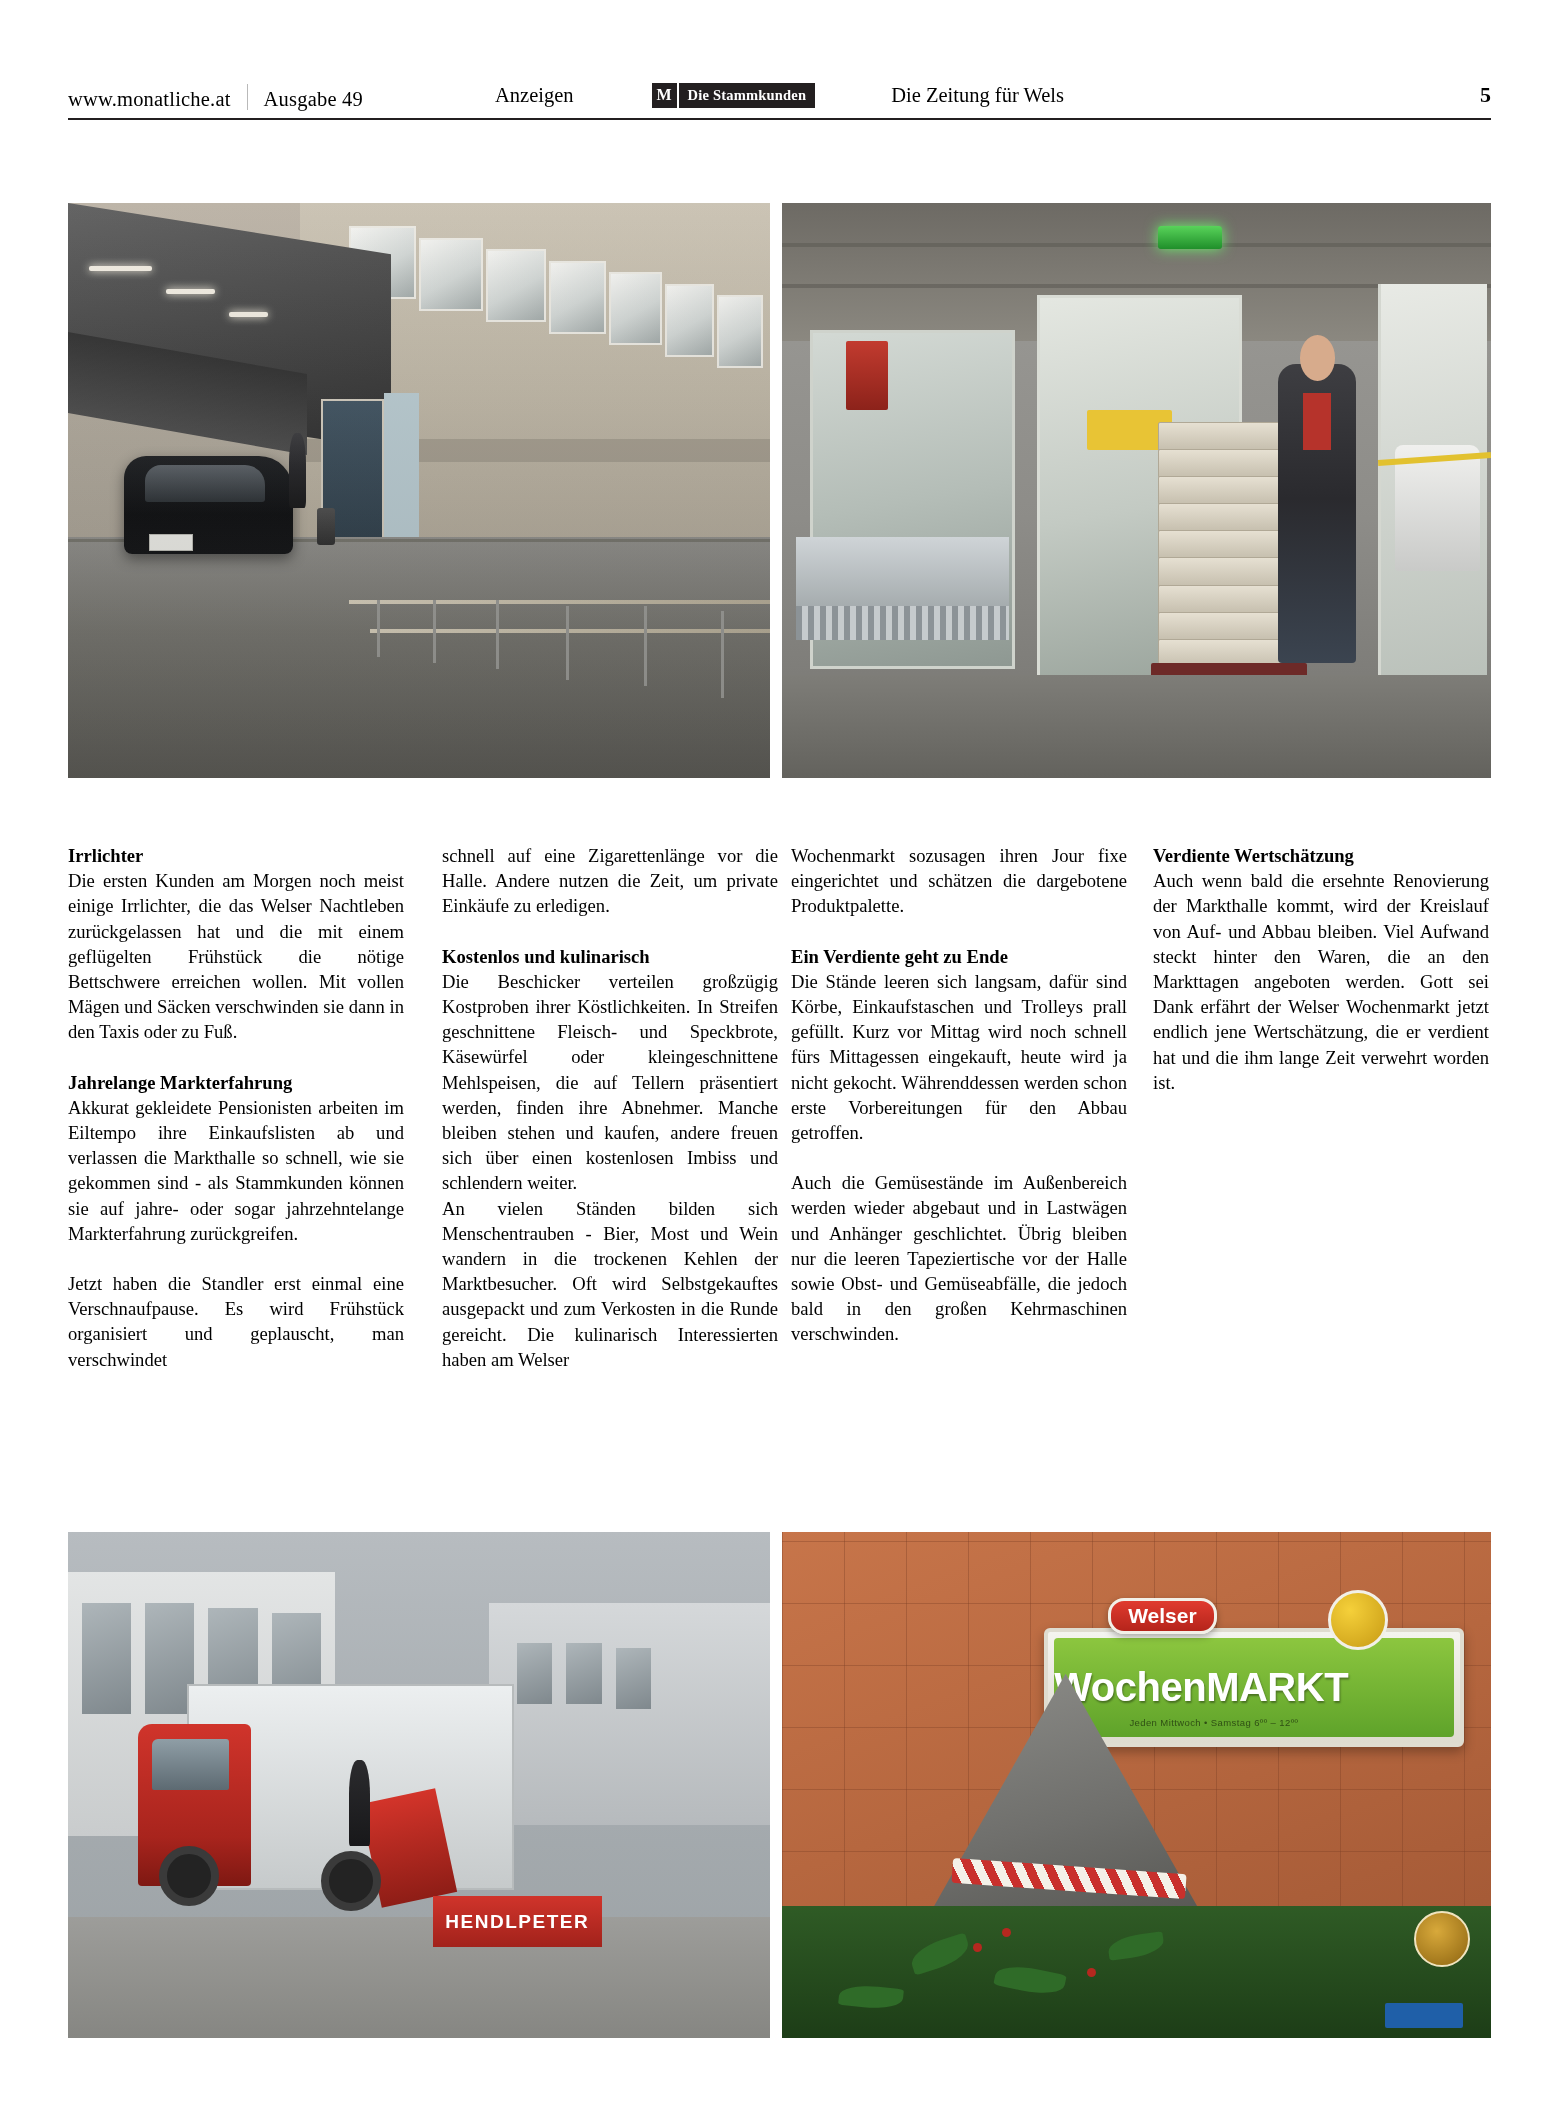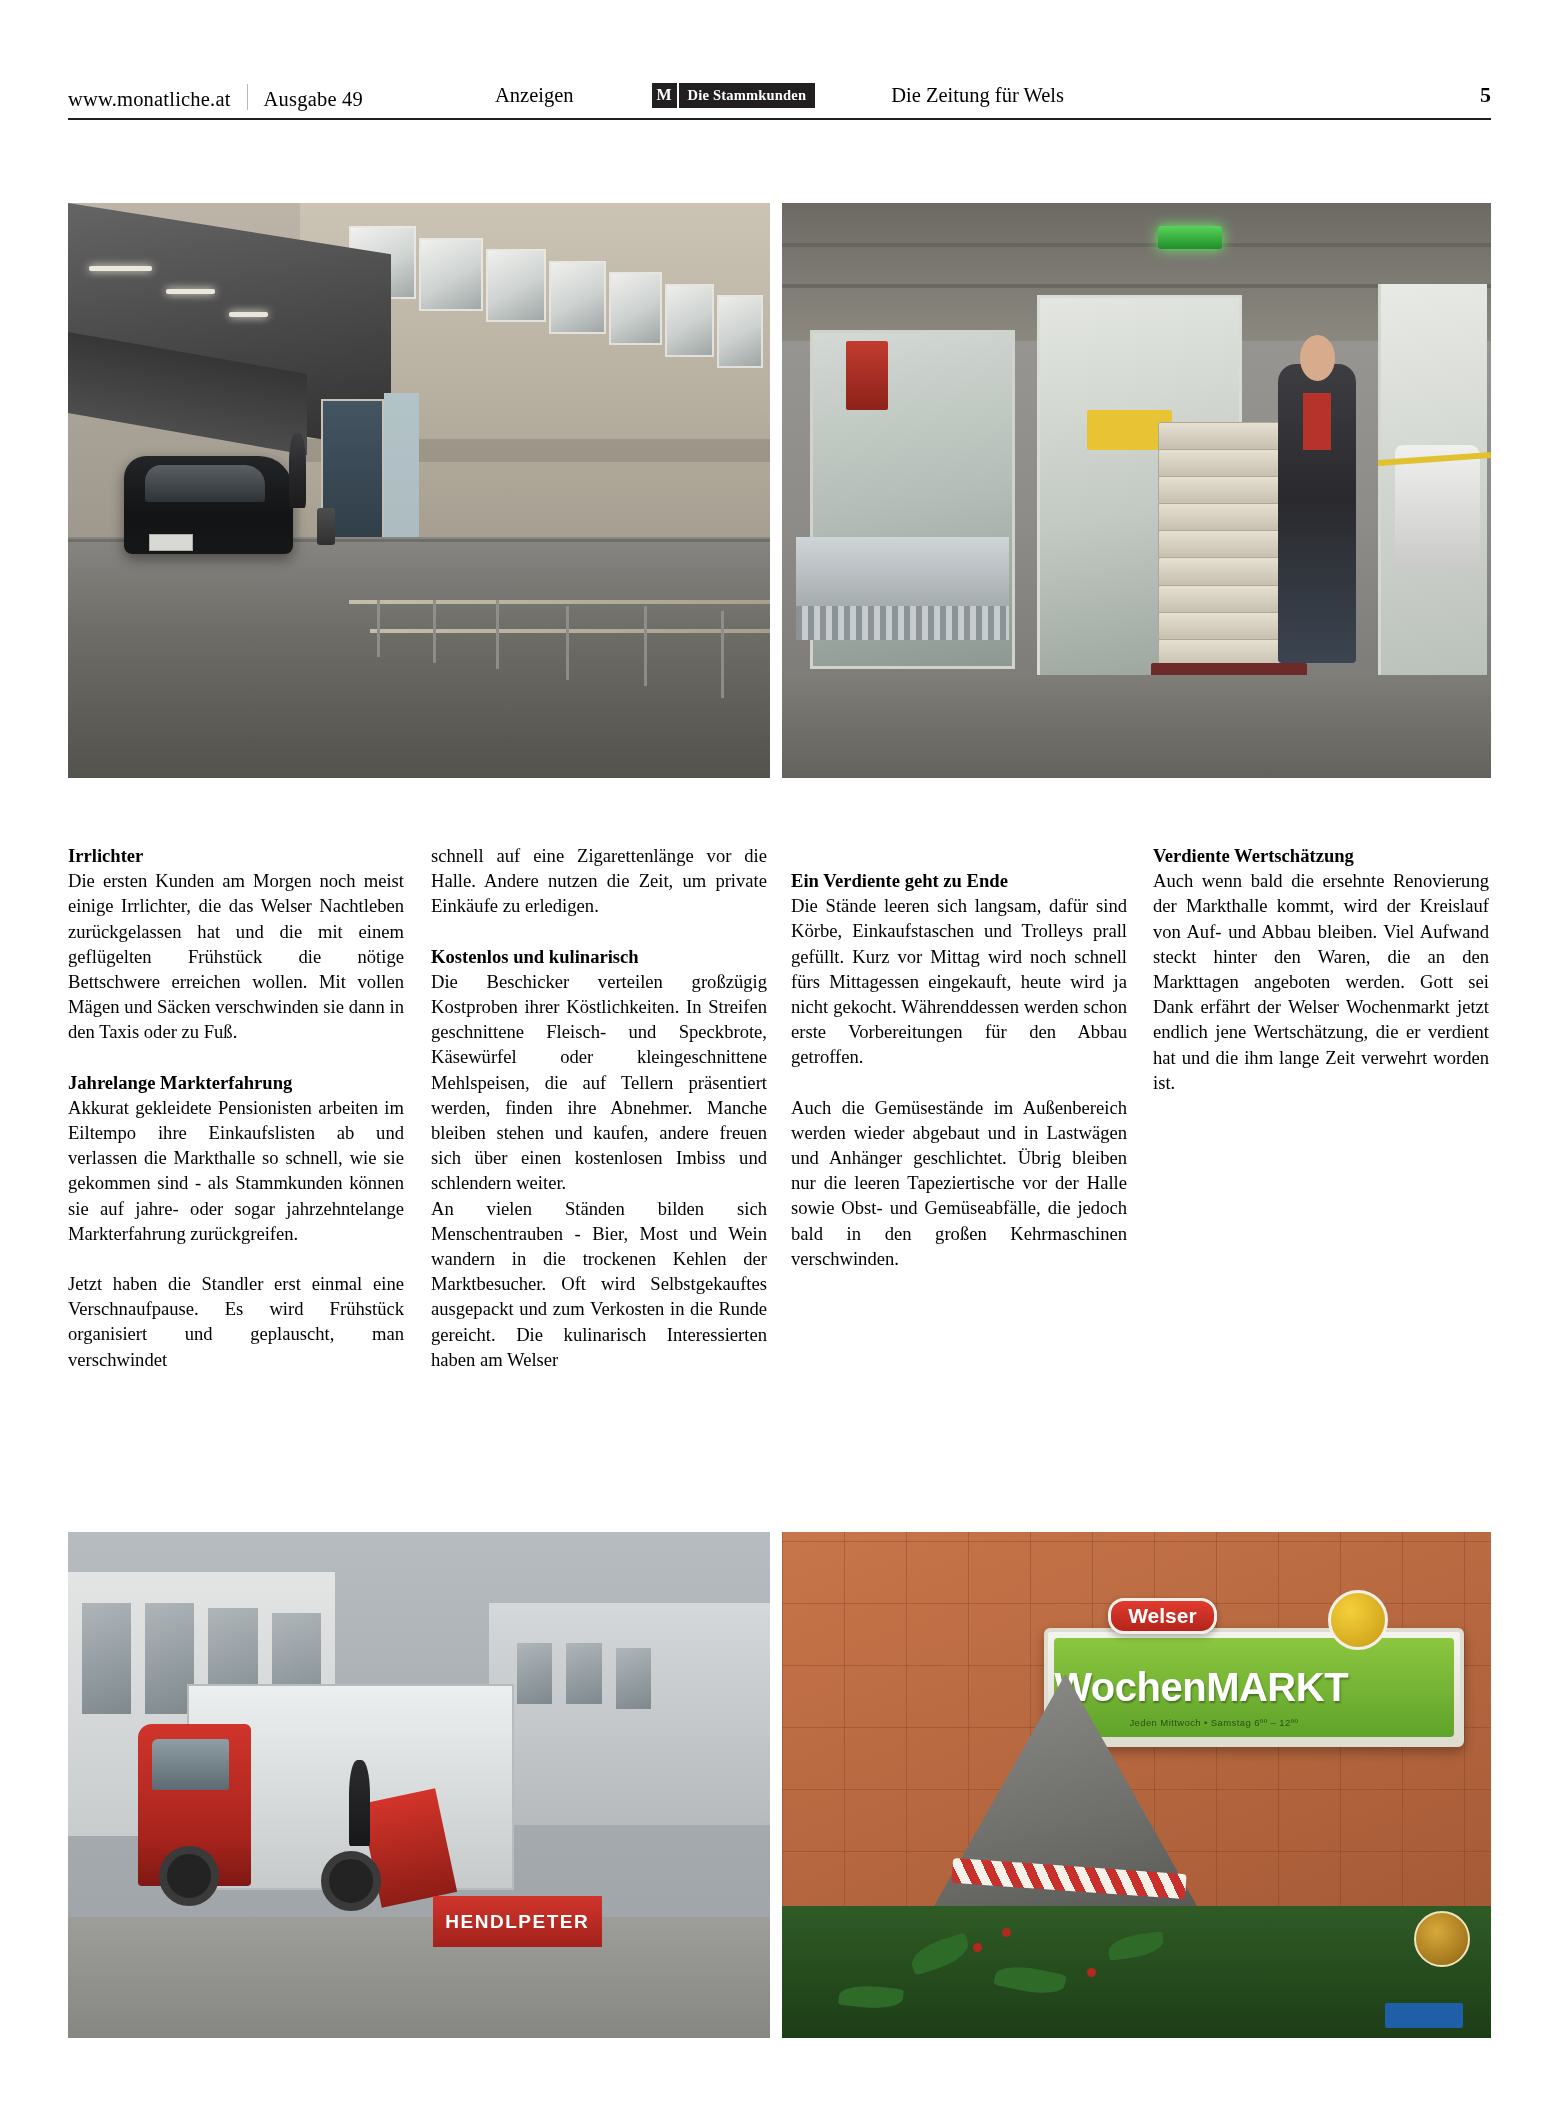--- a/index.html
+++ b/index.html
@@ -279,21 +279,21 @@
     position: absolute;
     top: 0;
     width: 336px;
     font-size: 18.6px;
     line-height: 25.2px;
     text-align: justify;
     text-justify: inter-word;
     hyphens: auto;
   }
   .col-1 { left: 0px; }
-  .col-2 { left: 363px; }
+  .col-2 { left: 374px; }
   .col-3 { left: 723px; }
   .col-4 { left: 1085px; }
 
   .subhead {
     font-family: "Liberation Serif", serif;
     font-weight: bold;
     font-size: 18.6px;
     line-height: 25.2px;
     margin: 0 0 0 0;
     text-align: left;
@@ -428,20 +428,21 @@
 
     <div class="col col-2" data-interactable="false">
       <p class="para" data-interactable="false">schnell auf eine Zigarettenlänge vor die Halle. Andere nutzen die Zeit, um private Einkäufe zu erledigen.</p>
       <div class="gap" data-interactable="false"></div>
       <div class="subhead" data-interactable="false">Kostenlos und kulinarisch</div>
       <p class="para" data-interactable="false">Die Beschicker verteilen großzügig Kostproben ihrer Köstlichkeiten. In Streifen geschnittene Fleisch- und Speckbrote, Käsewürfel oder kleingeschnittene Mehlspeisen, die auf Tellern präsentiert werden, finden ihre Abnehmer. Manche bleiben stehen und kaufen, andere freuen sich über einen kostenlosen Imbiss und schlendern weiter.</p>
       <p class="para" data-interactable="false">An vielen Ständen bilden sich Menschentrauben - Bier, Most und Wein wandern in die trockenen Kehlen der Marktbesucher. Oft wird Selbstgekauftes ausgepackt und zum Verkosten in die Runde gereicht. Die kulinarisch Interessierten haben am Welser</p>
     </div>
 
     <div class="col col-3" data-interactable="false">
+      <p class="para" data-interactable="false">Wochenmarkt sozusagen ihren Jour fixe eingerichtet und schätzen die dargebotene Produktpalette.</p>
       <div class="gap" data-interactable="false"></div>
       <div class="subhead" data-interactable="false">Ein Verdiente geht zu Ende</div>
       <p class="para" data-interactable="false">Die Stände leeren sich langsam, dafür sind Körbe, Einkaufstaschen und Trolleys prall gefüllt. Kurz vor Mittag wird noch schnell fürs Mittagessen eingekauft, heute wird ja nicht gekocht. Währenddessen werden schon erste Vorbereitungen für den Abbau getroffen.</p>
       <div class="gap" data-interactable="false"></div>
       <p class="para" data-interactable="false">Auch die Gemüsestände im Außenbereich werden wieder abgebaut und in Lastwägen und Anhänger geschlichtet. Übrig bleiben nur die leeren Tapeziertische vor der Halle sowie Obst- und Gemüseabfälle, die jedoch bald in den großen Kehrmaschinen verschwinden.</p>
     </div>
 
     <div class="col col-4" data-interactable="false">
       <div class="subhead" data-interactable="false">Verdiente Wertschätzung</div>
       <p class="para" data-interactable="false">Auch wenn bald die ersehnte Renovierung der Markthalle kommt, wird der Kreislauf von Auf- und Abbau bleiben. Viel Aufwand steckt hinter den Waren, die an den Markttagen angeboten werden. Gott sei Dank erfährt der Welser Wochenmarkt jetzt endlich jene Wertschätzung, die er verdient hat und die ihm lange Zeit verwehrt worden ist.</p>

